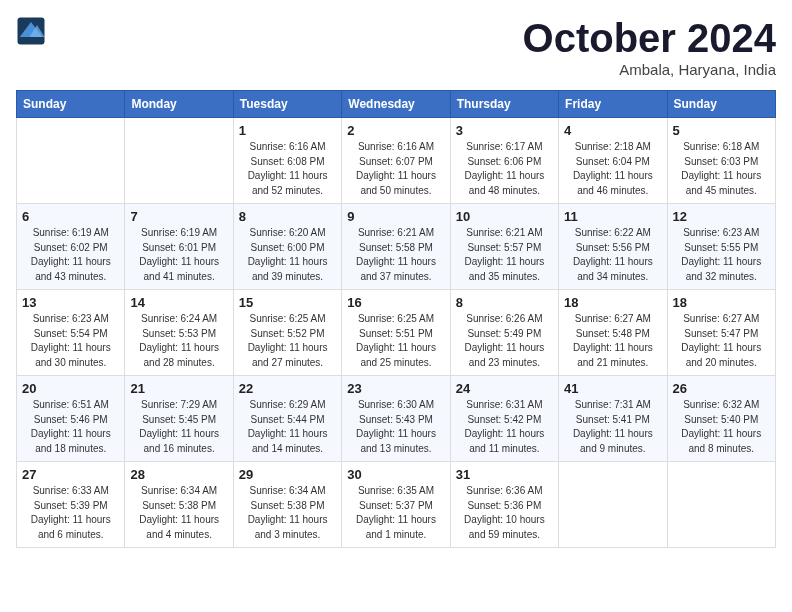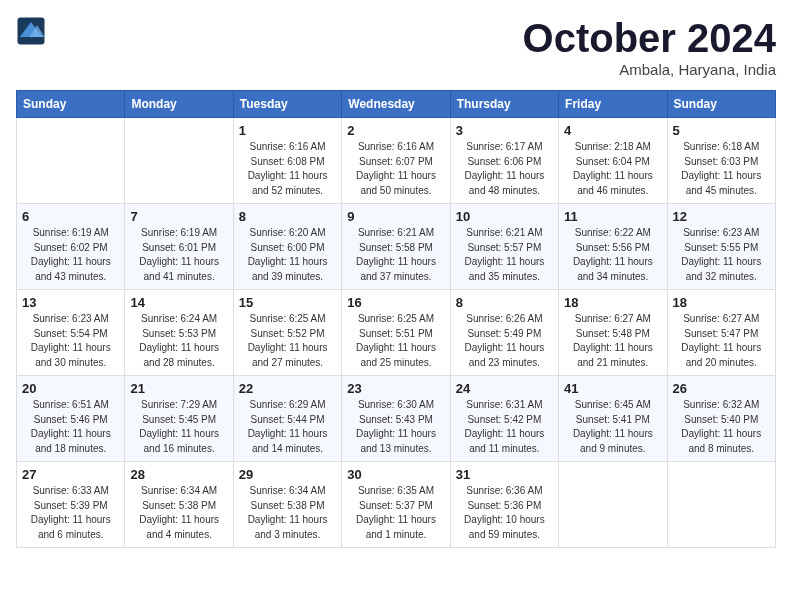--- a/index.html
+++ b/index.html
@@ -262,21 +262,21 @@
 Daylight: 11 hours and 13 minutes.</div>
         </td>
         <td>
           <span class="day-num">24</span>
           <div class="day-info">Sunrise: 6:31 AM
 Sunset: 5:42 PM
 Daylight: 11 hours and 11 minutes.</div>
         </td>
         <td>
           <span class="day-num">41</span>
-          <div class="day-info">Sunrise: 6:45 AM
+          <div class="day-info">Sunrise: 7:31 AM
 Sunset: 5:41 PM
 Daylight: 11 hours and 9 minutes.</div>
         </td>
         <td>
           <span class="day-num">26</span>
           <div class="day-info">Sunrise: 6:32 AM
 Sunset: 5:40 PM
 Daylight: 11 hours and 8 minutes.</div>
         </td>
       </tr>

